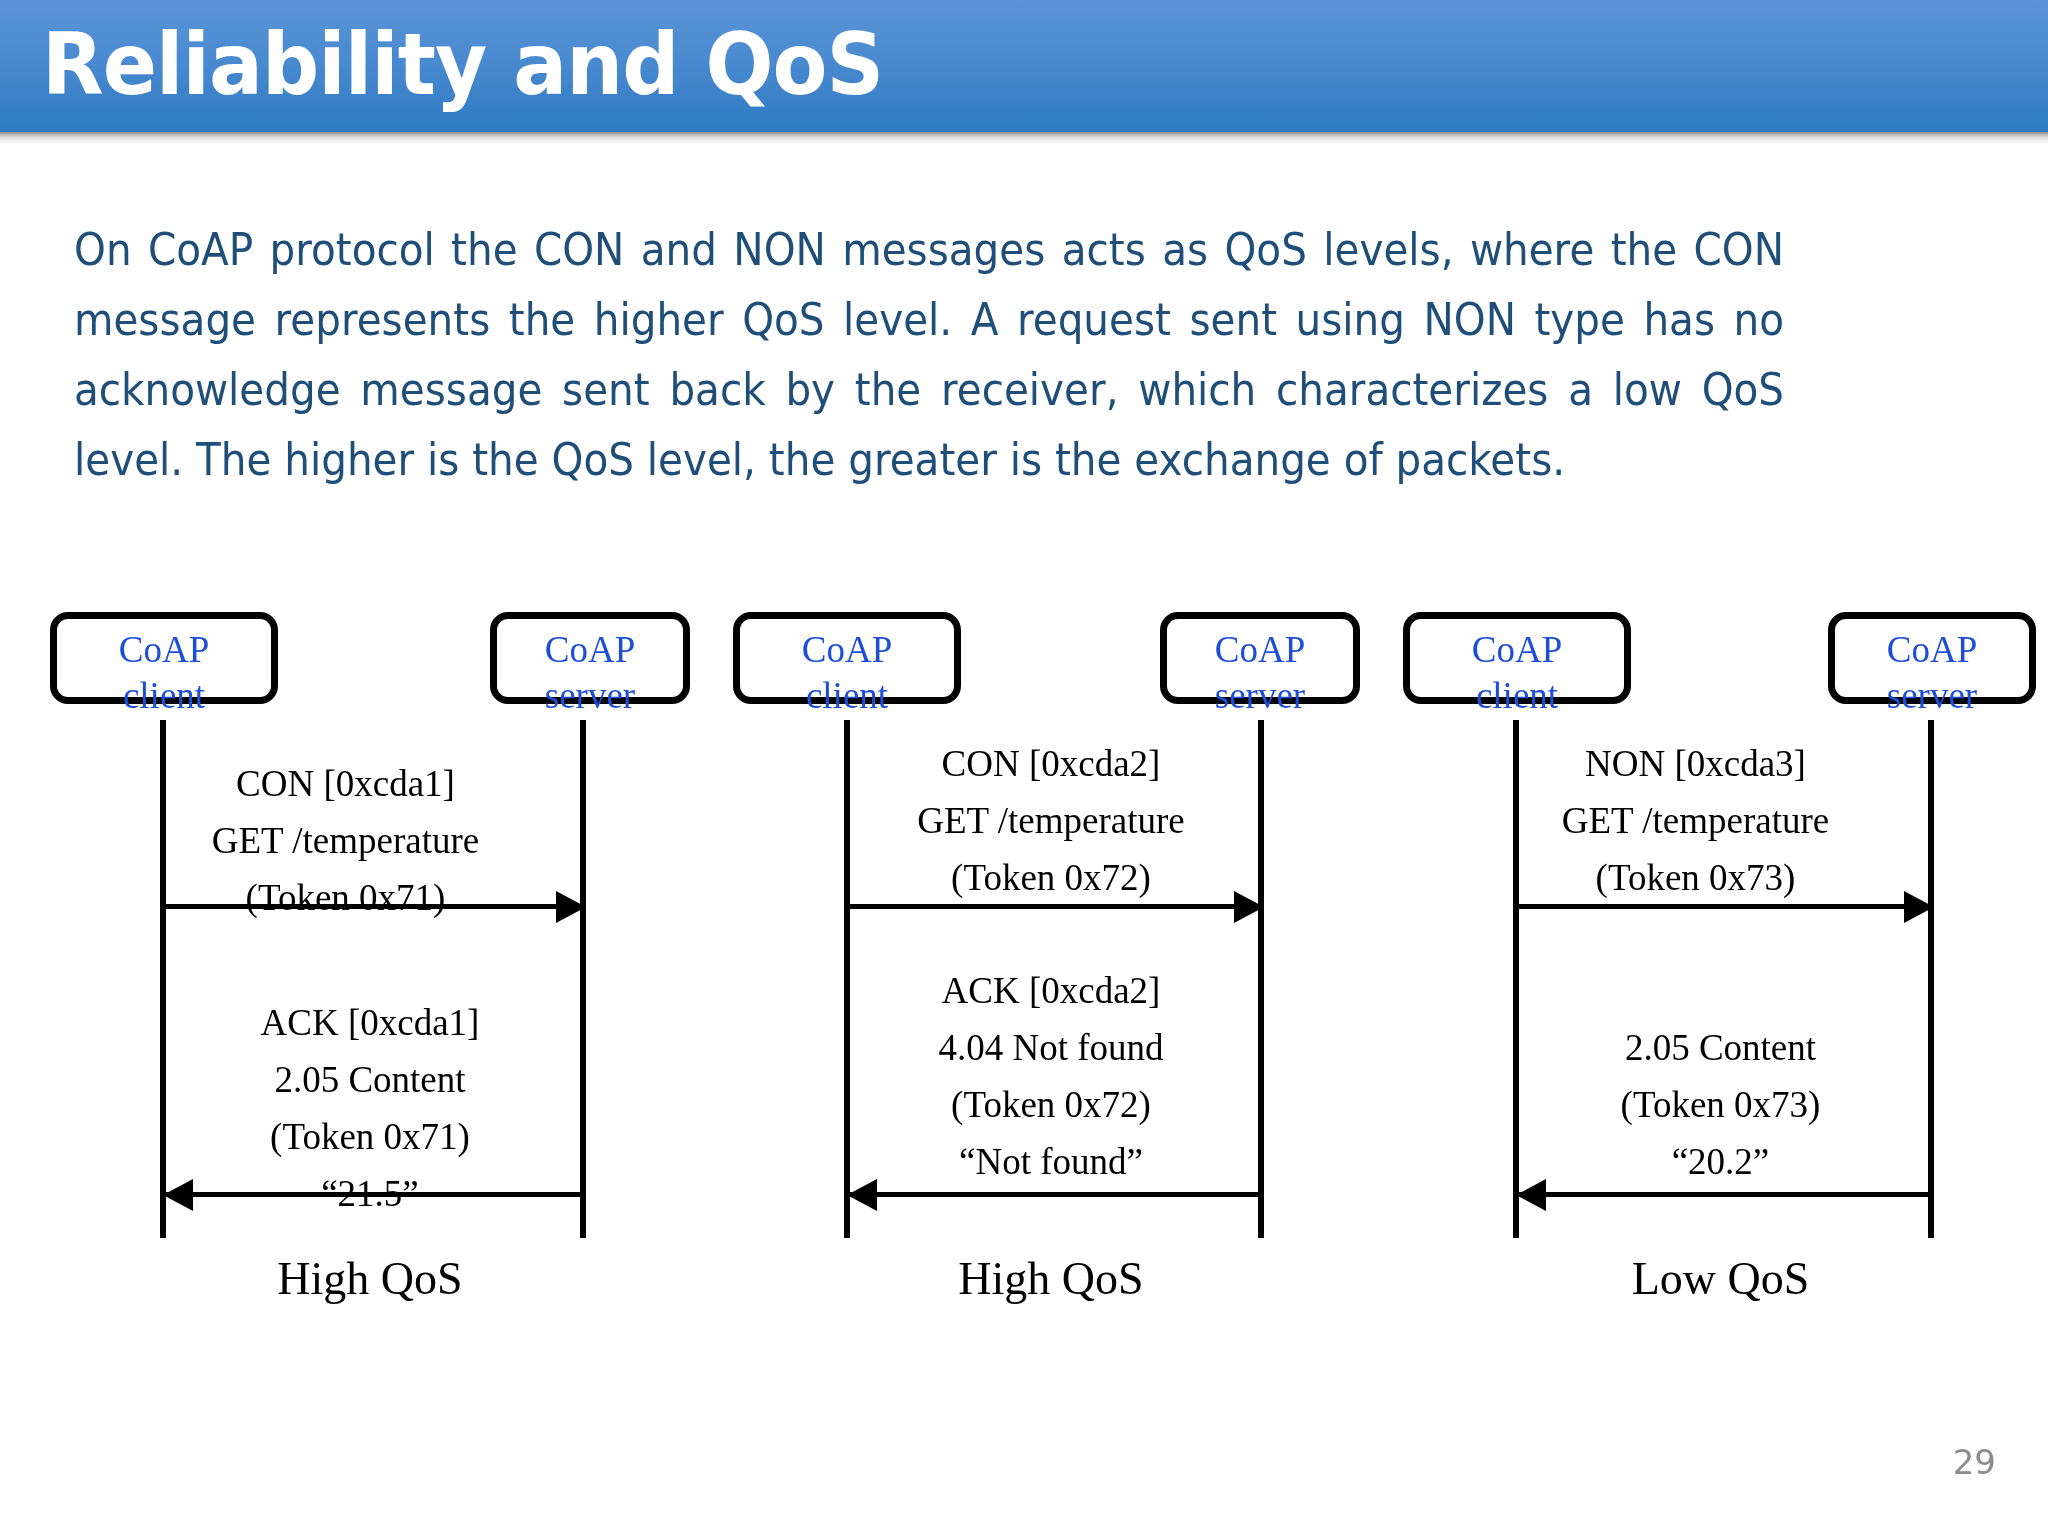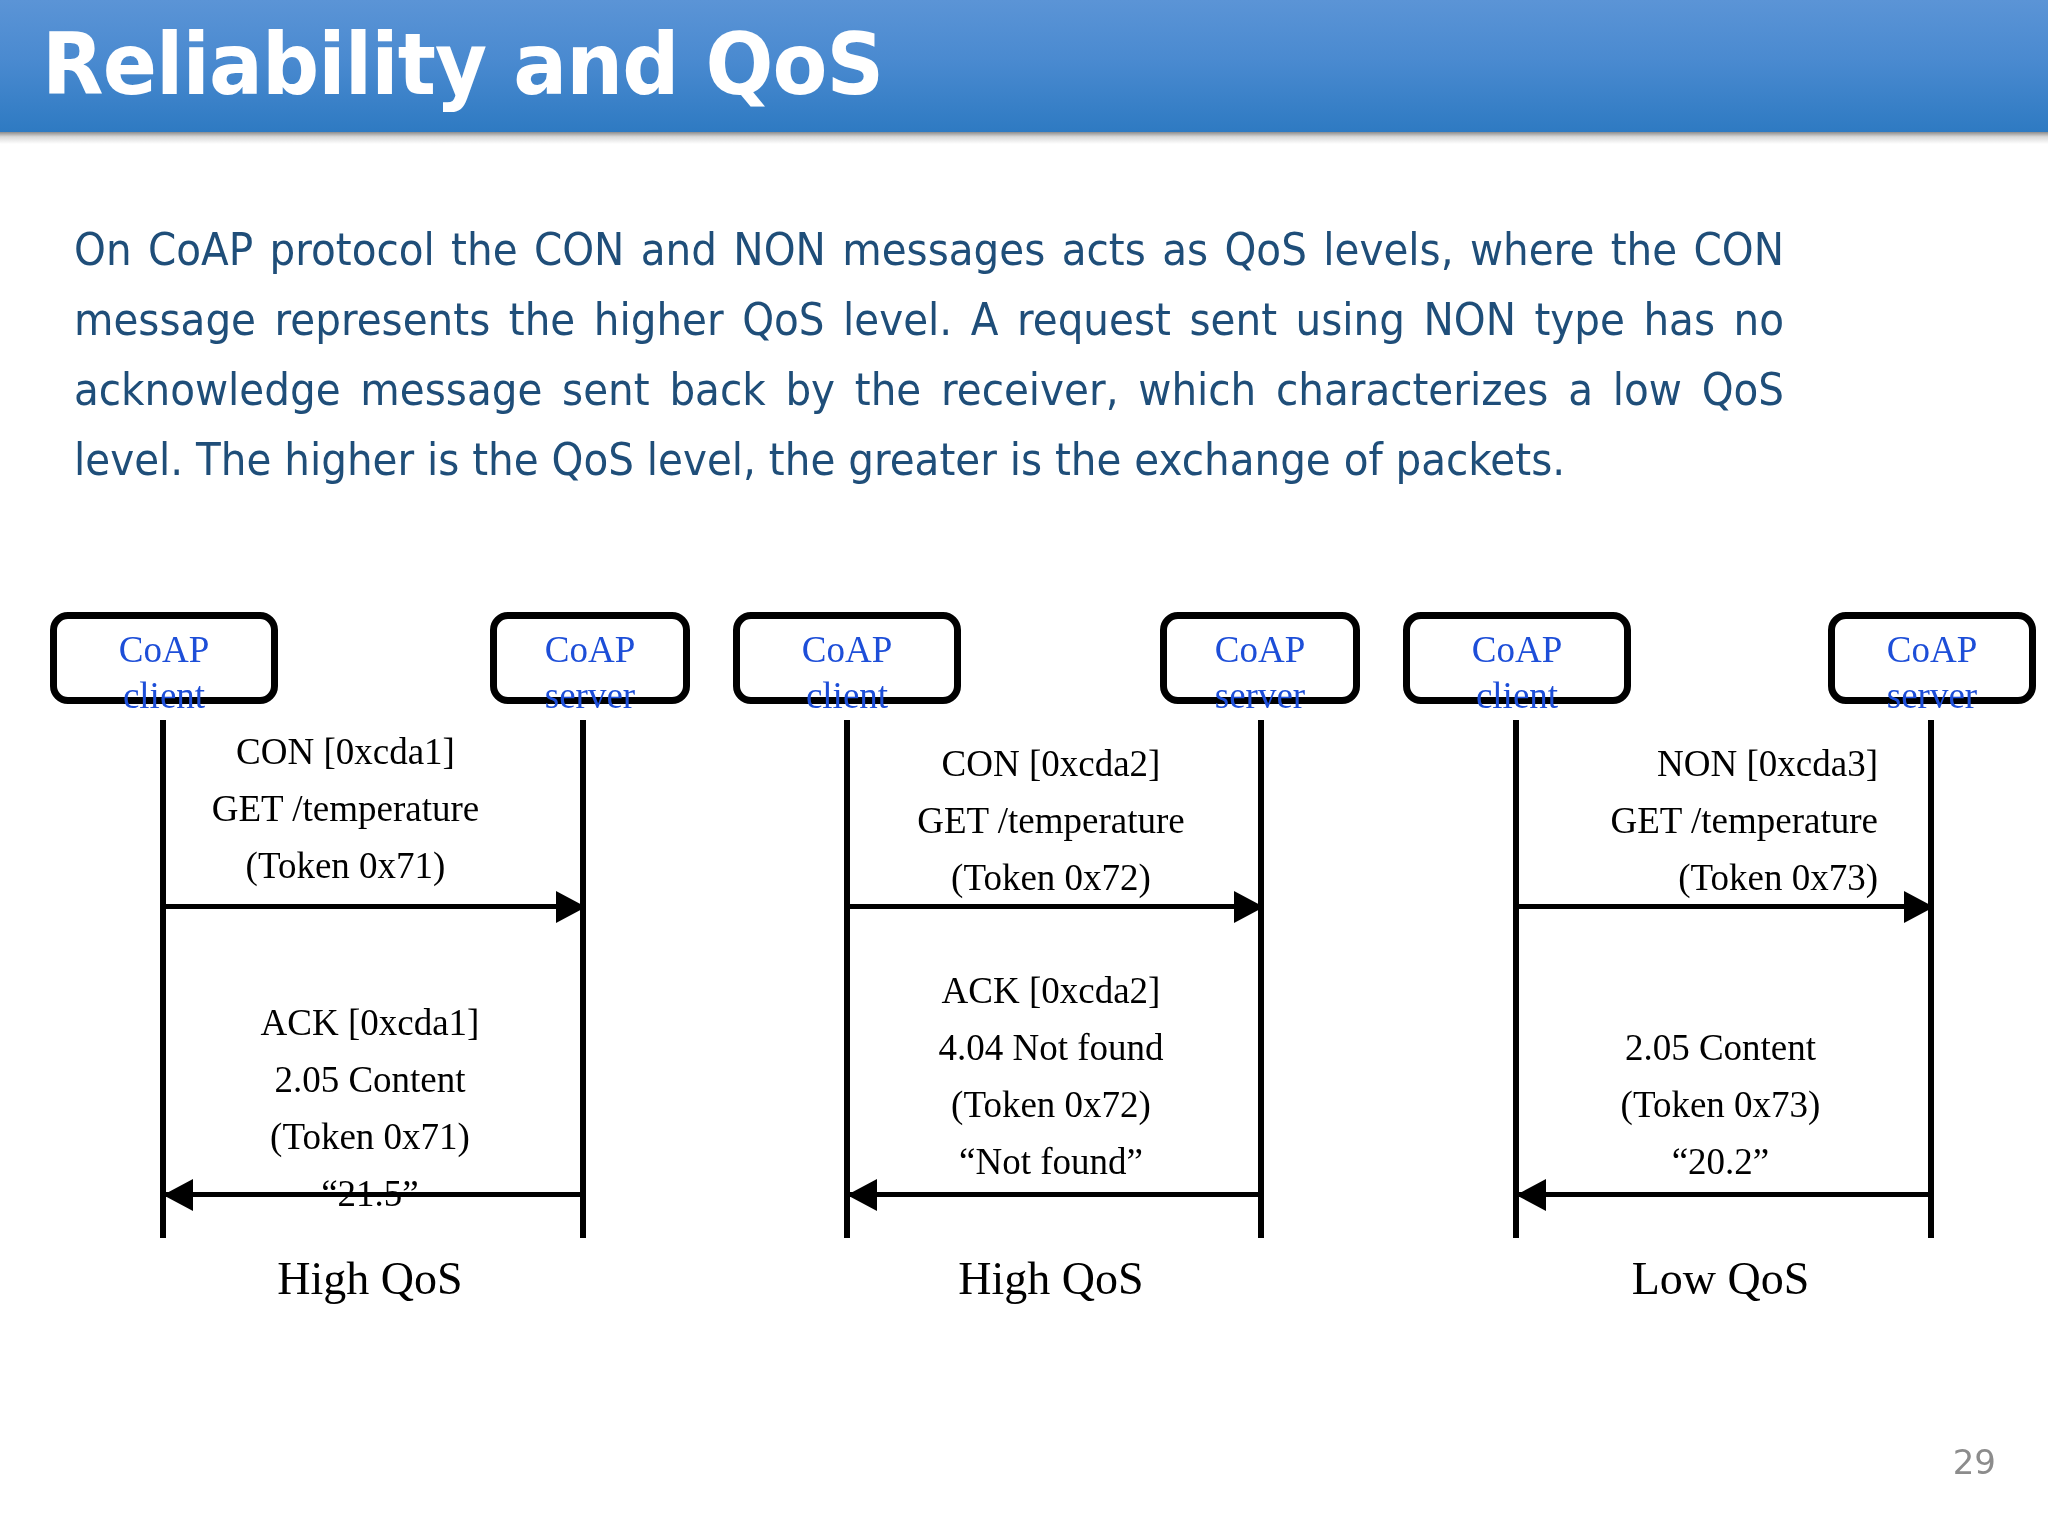--- a/index.html
+++ b/index.html
@@ -150,21 +150,21 @@
     <span class="ln">CoAP</span>
     <span class="ln">client</span>
   </div>
   <div class="node-box" style="left:490px; top:612px; width:200px; height:92px;">
     <span class="ln">CoAP</span>
     <span class="ln">server</span>
   </div>
   <div class="lifeline" style="left:160px; top:720px; height:518px;"></div>
   <div class="lifeline" style="left:580px; top:720px; height:518px;"></div>
 
-  <div class="msg-label" style="left:160px; top:723px; width:371px;">
+  <div class="msg-label" style="left:160px; top:755px; width:371px;">
     <span class="ln">CON [0xcda1]</span><br>
     <span class="ln">GET /temperature</span><br>
     <span class="ln">(Token 0x71)</span>
   </div>
   <div class="msg-line" style="left:163px; top:904px; width:414px;"></div>
   <div class="arrow-head arrow-right" style="left:556px; top:891px;"></div>
 
   <div class="msg-label" style="left:160px; top:962px; width:420px;margin-top:32px;">
     <span class="ln">ACK [0xcda1]</span><br>
     <span class="ln">2.05 Content</span><br>
@@ -210,21 +210,21 @@
     <span class="ln">CoAP</span>
     <span class="ln">client</span>
   </div>
   <div class="node-box" style="left:1828px; top:612px; width:208px; height:92px;">
     <span class="ln">CoAP</span>
     <span class="ln">server</span>
   </div>
   <div class="lifeline" style="left:1513px; top:720px; height:518px;"></div>
   <div class="lifeline" style="left:1928px; top:720px; height:518px;"></div>
 
-  <div class="msg-label" style="left:1513px; top:735px; width:365px;text-align:right;">
+  <div class="msg-label" style="left:1513px; top:735px; width:365px;">
     <span class="ln">NON [0xcda3]</span><br>
     <span class="ln">GET /temperature</span><br>
     <span class="ln">(Token 0x73)</span>
   </div>
   <div class="msg-line" style="left:1516px; top:904px; width:409px;"></div>
   <div class="arrow-head arrow-right" style="left:1904px; top:891px;"></div>
 
   <div class="msg-label" style="left:1513px; top:962px; width:415px;">
     <span class="ln">&nbsp;</span><br>
     <span class="ln">2.05 Content</span><br>

